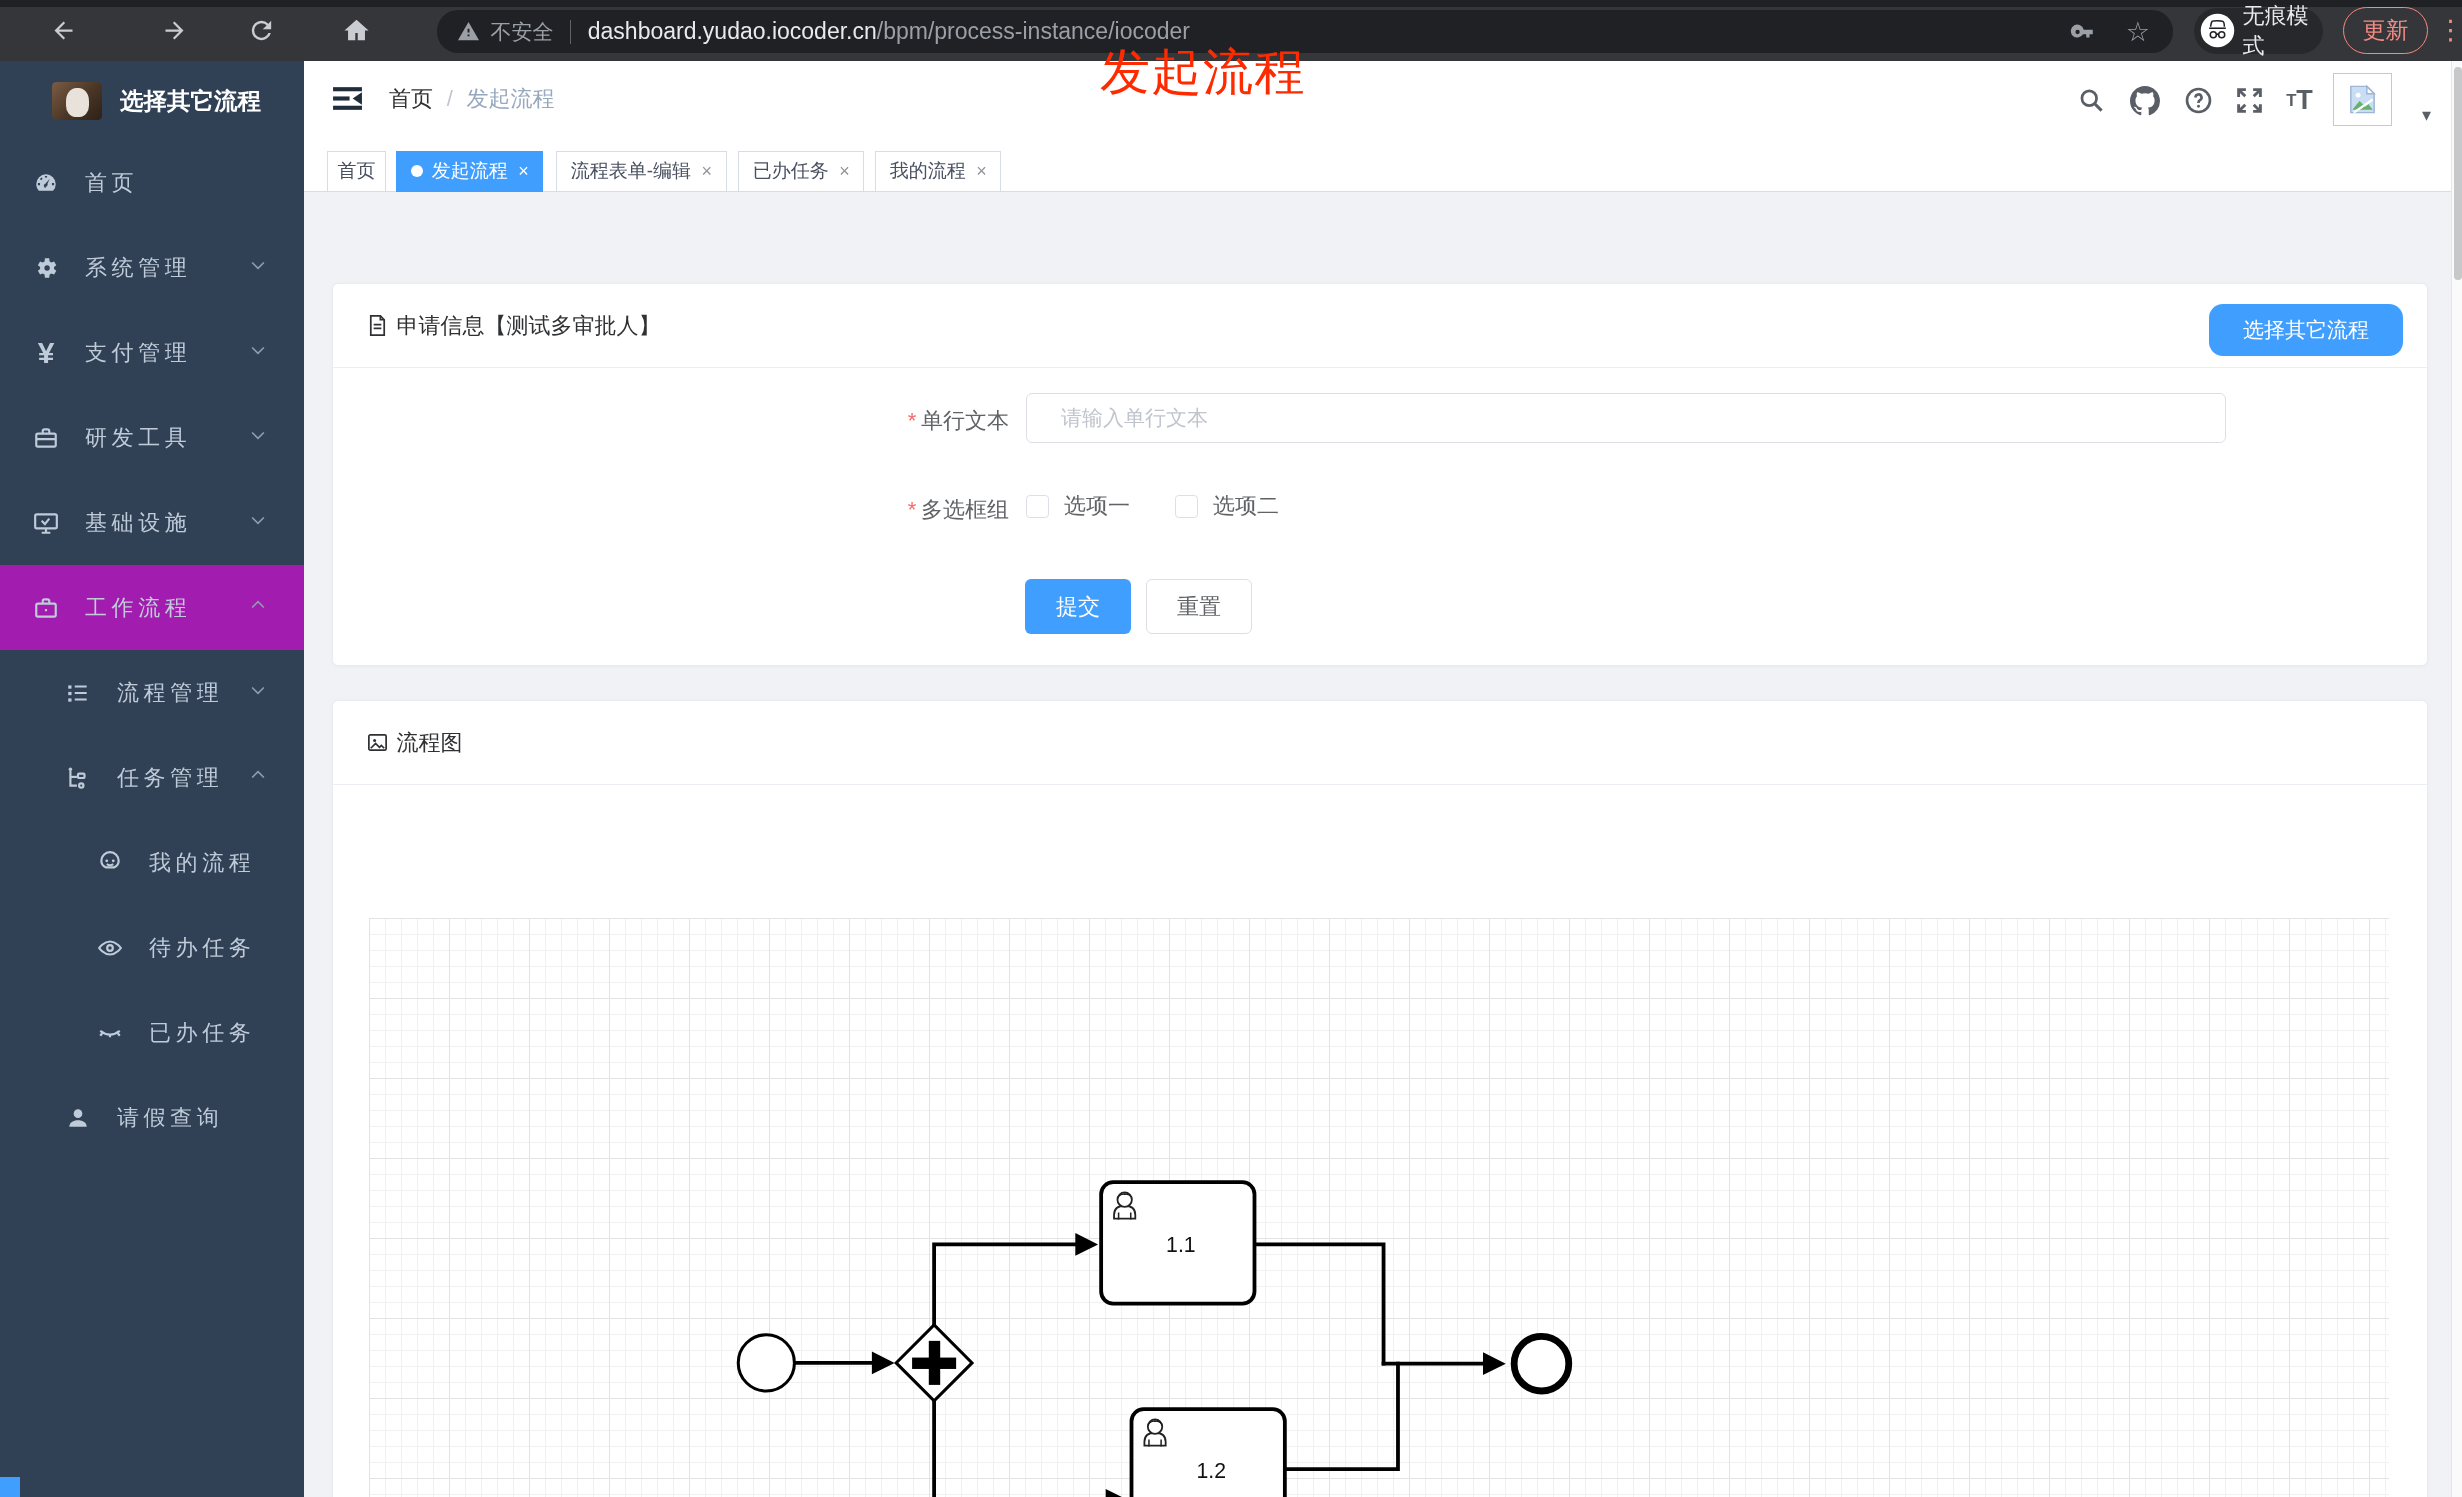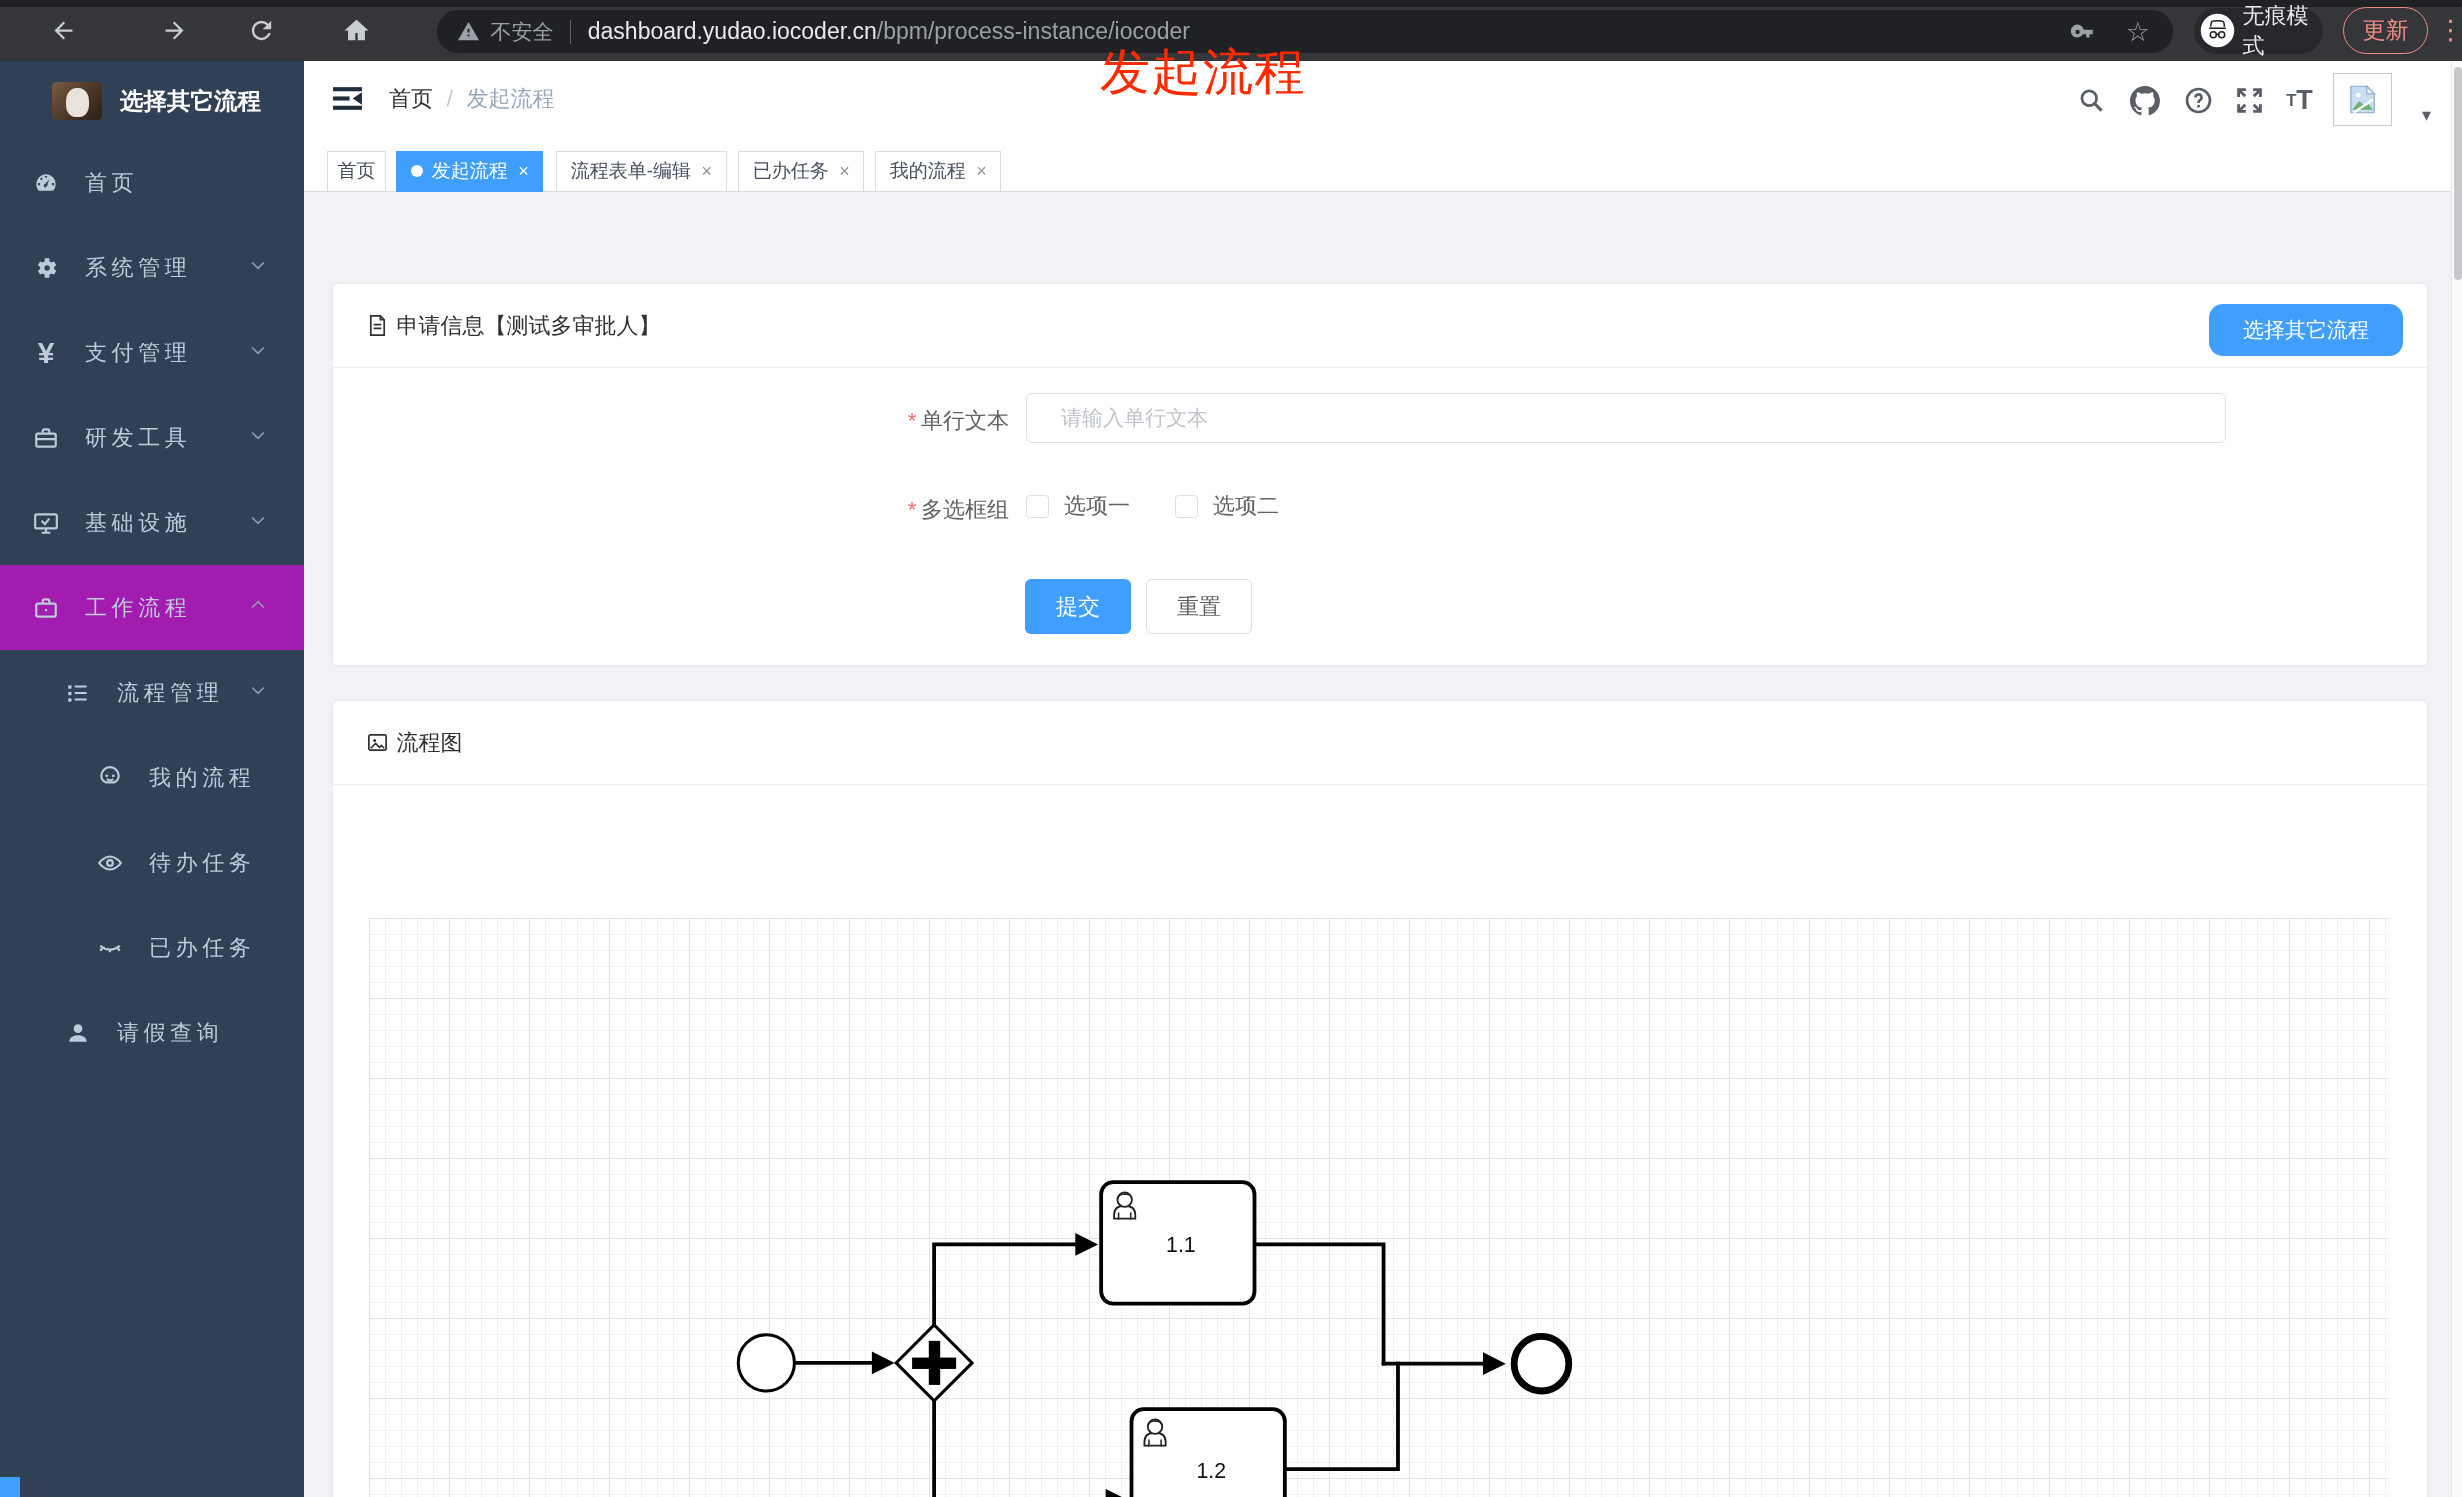--- a/index.html
+++ b/index.html
@@ -234,20 +234,35 @@
           <rect x="3" y="11" width="3" height="3" fill="currentColor"></rect>
           <rect x="3" y="17" width="3" height="3" fill="currentColor"></rect>
         </svg>
       </span>
     <span class="mi-label">流程管理</span>
     <span class="chev"><svg width="20" height="20" viewBox="0 0 24 24">
           <path d="M5 9l7 7 7-7" fill="none" stroke="currentColor" stroke-width="2"></path>
         </svg></span>
   </div>
 
+  <div class="menu-item lvl2">
+    <span class="mi-ico">
+        <svg width="26" height="26" viewBox="0 0 24 24">
+          <path d="M5 5v14h6" fill="none" stroke="currentColor" stroke-width="2"></path>
+          <path d="M5 11h6" stroke="currentColor" stroke-width="2"></path>
+          <rect x="12" y="8" width="6" height="4" rx="1" fill="none" stroke="currentColor" stroke-width="2"></rect>
+          <circle cx="15" cy="19" r="2" fill="none" stroke="currentColor" stroke-width="2"></circle>
+          <circle cx="5" cy="4" r="1.6" fill="currentColor"></circle>
+        </svg>
+      </span>
+    <span class="mi-label">任务管理</span>
+    <span class="chev"><svg width="20" height="20" viewBox="0 0 24 24">
+          <path d="M5 15l7-7 7 7" fill="none" stroke="currentColor" stroke-width="2"></path>
+        </svg></span>
+  </div>
 
   <div class="menu-item lvl3">
     <span class="mi-ico">
         <svg width="26" height="26" viewBox="0 0 24 24">
           <path d="M4 10a8 8 0 0 1 16 0c0 3-1.5 5-4 6H8c-2.5-1-4-3-4-6z" fill="none" stroke="currentColor" stroke-width="2"></path>
           <circle cx="9" cy="10" r="1.3" fill="currentColor"></circle>
           <circle cx="15" cy="10" r="1.3" fill="currentColor"></circle>
           <path d="M9 13q3 2 6 0" fill="none" stroke="currentColor" stroke-width="1.8"></path>
         </svg>
       </span>

